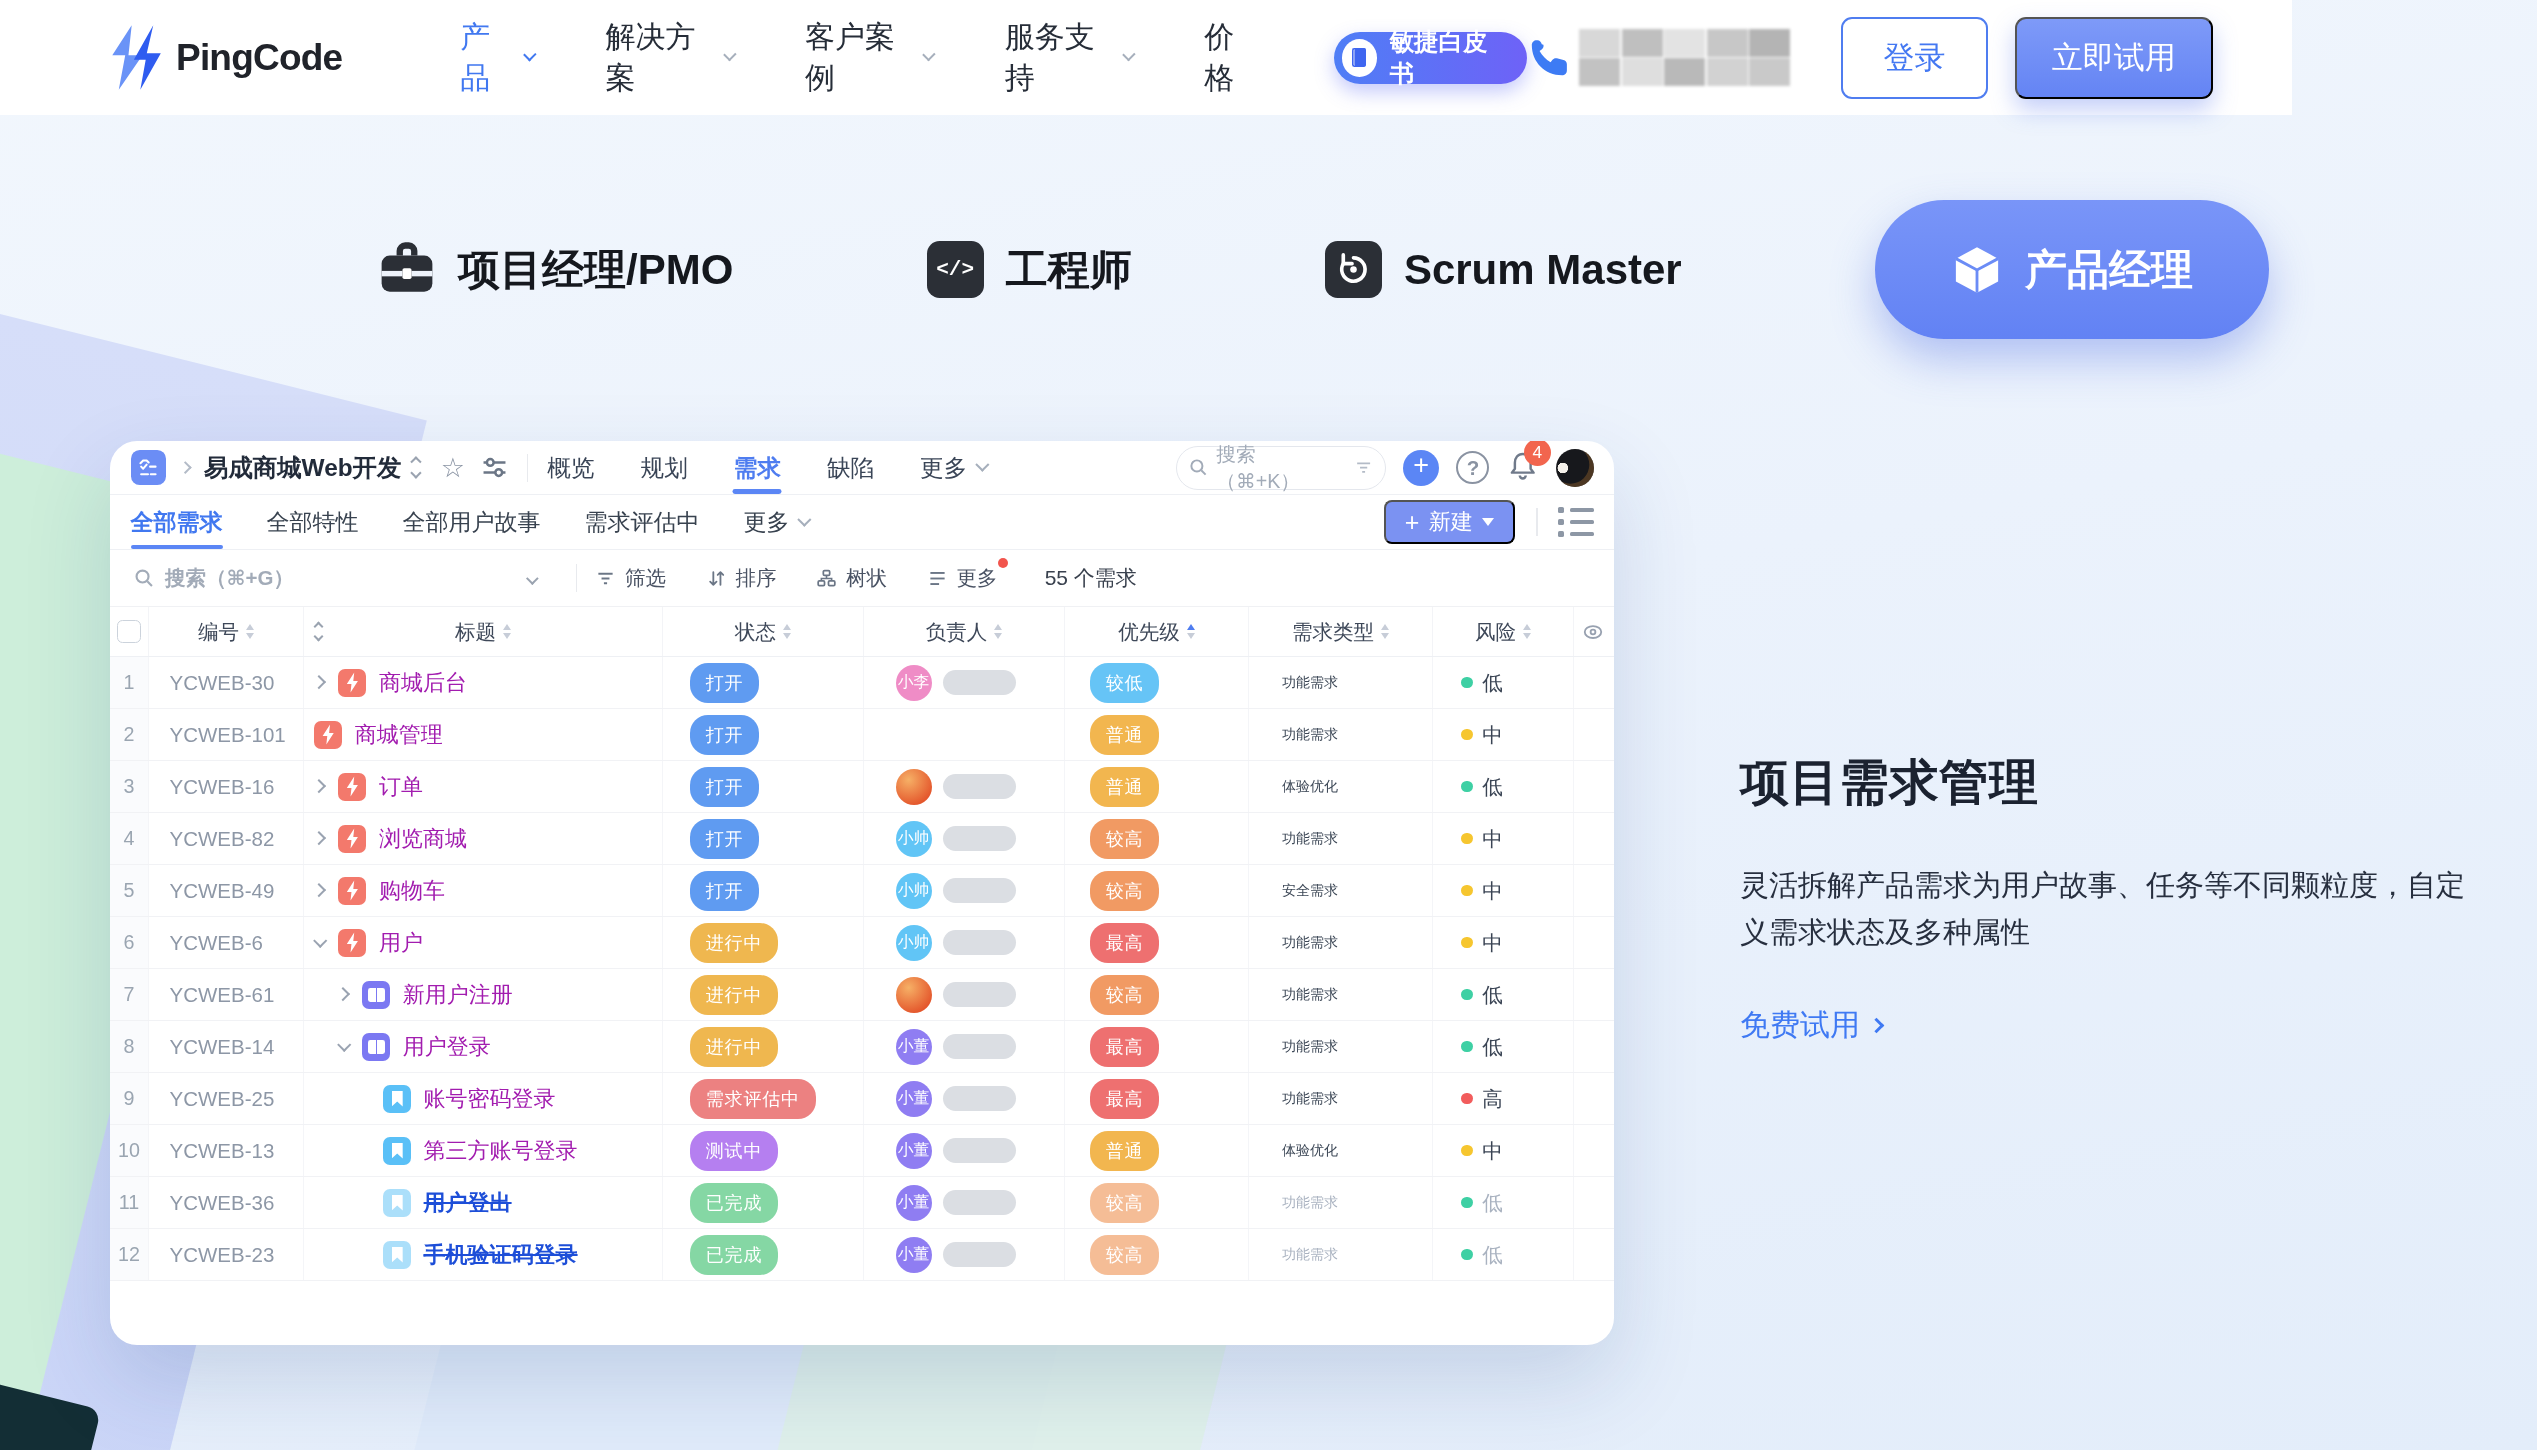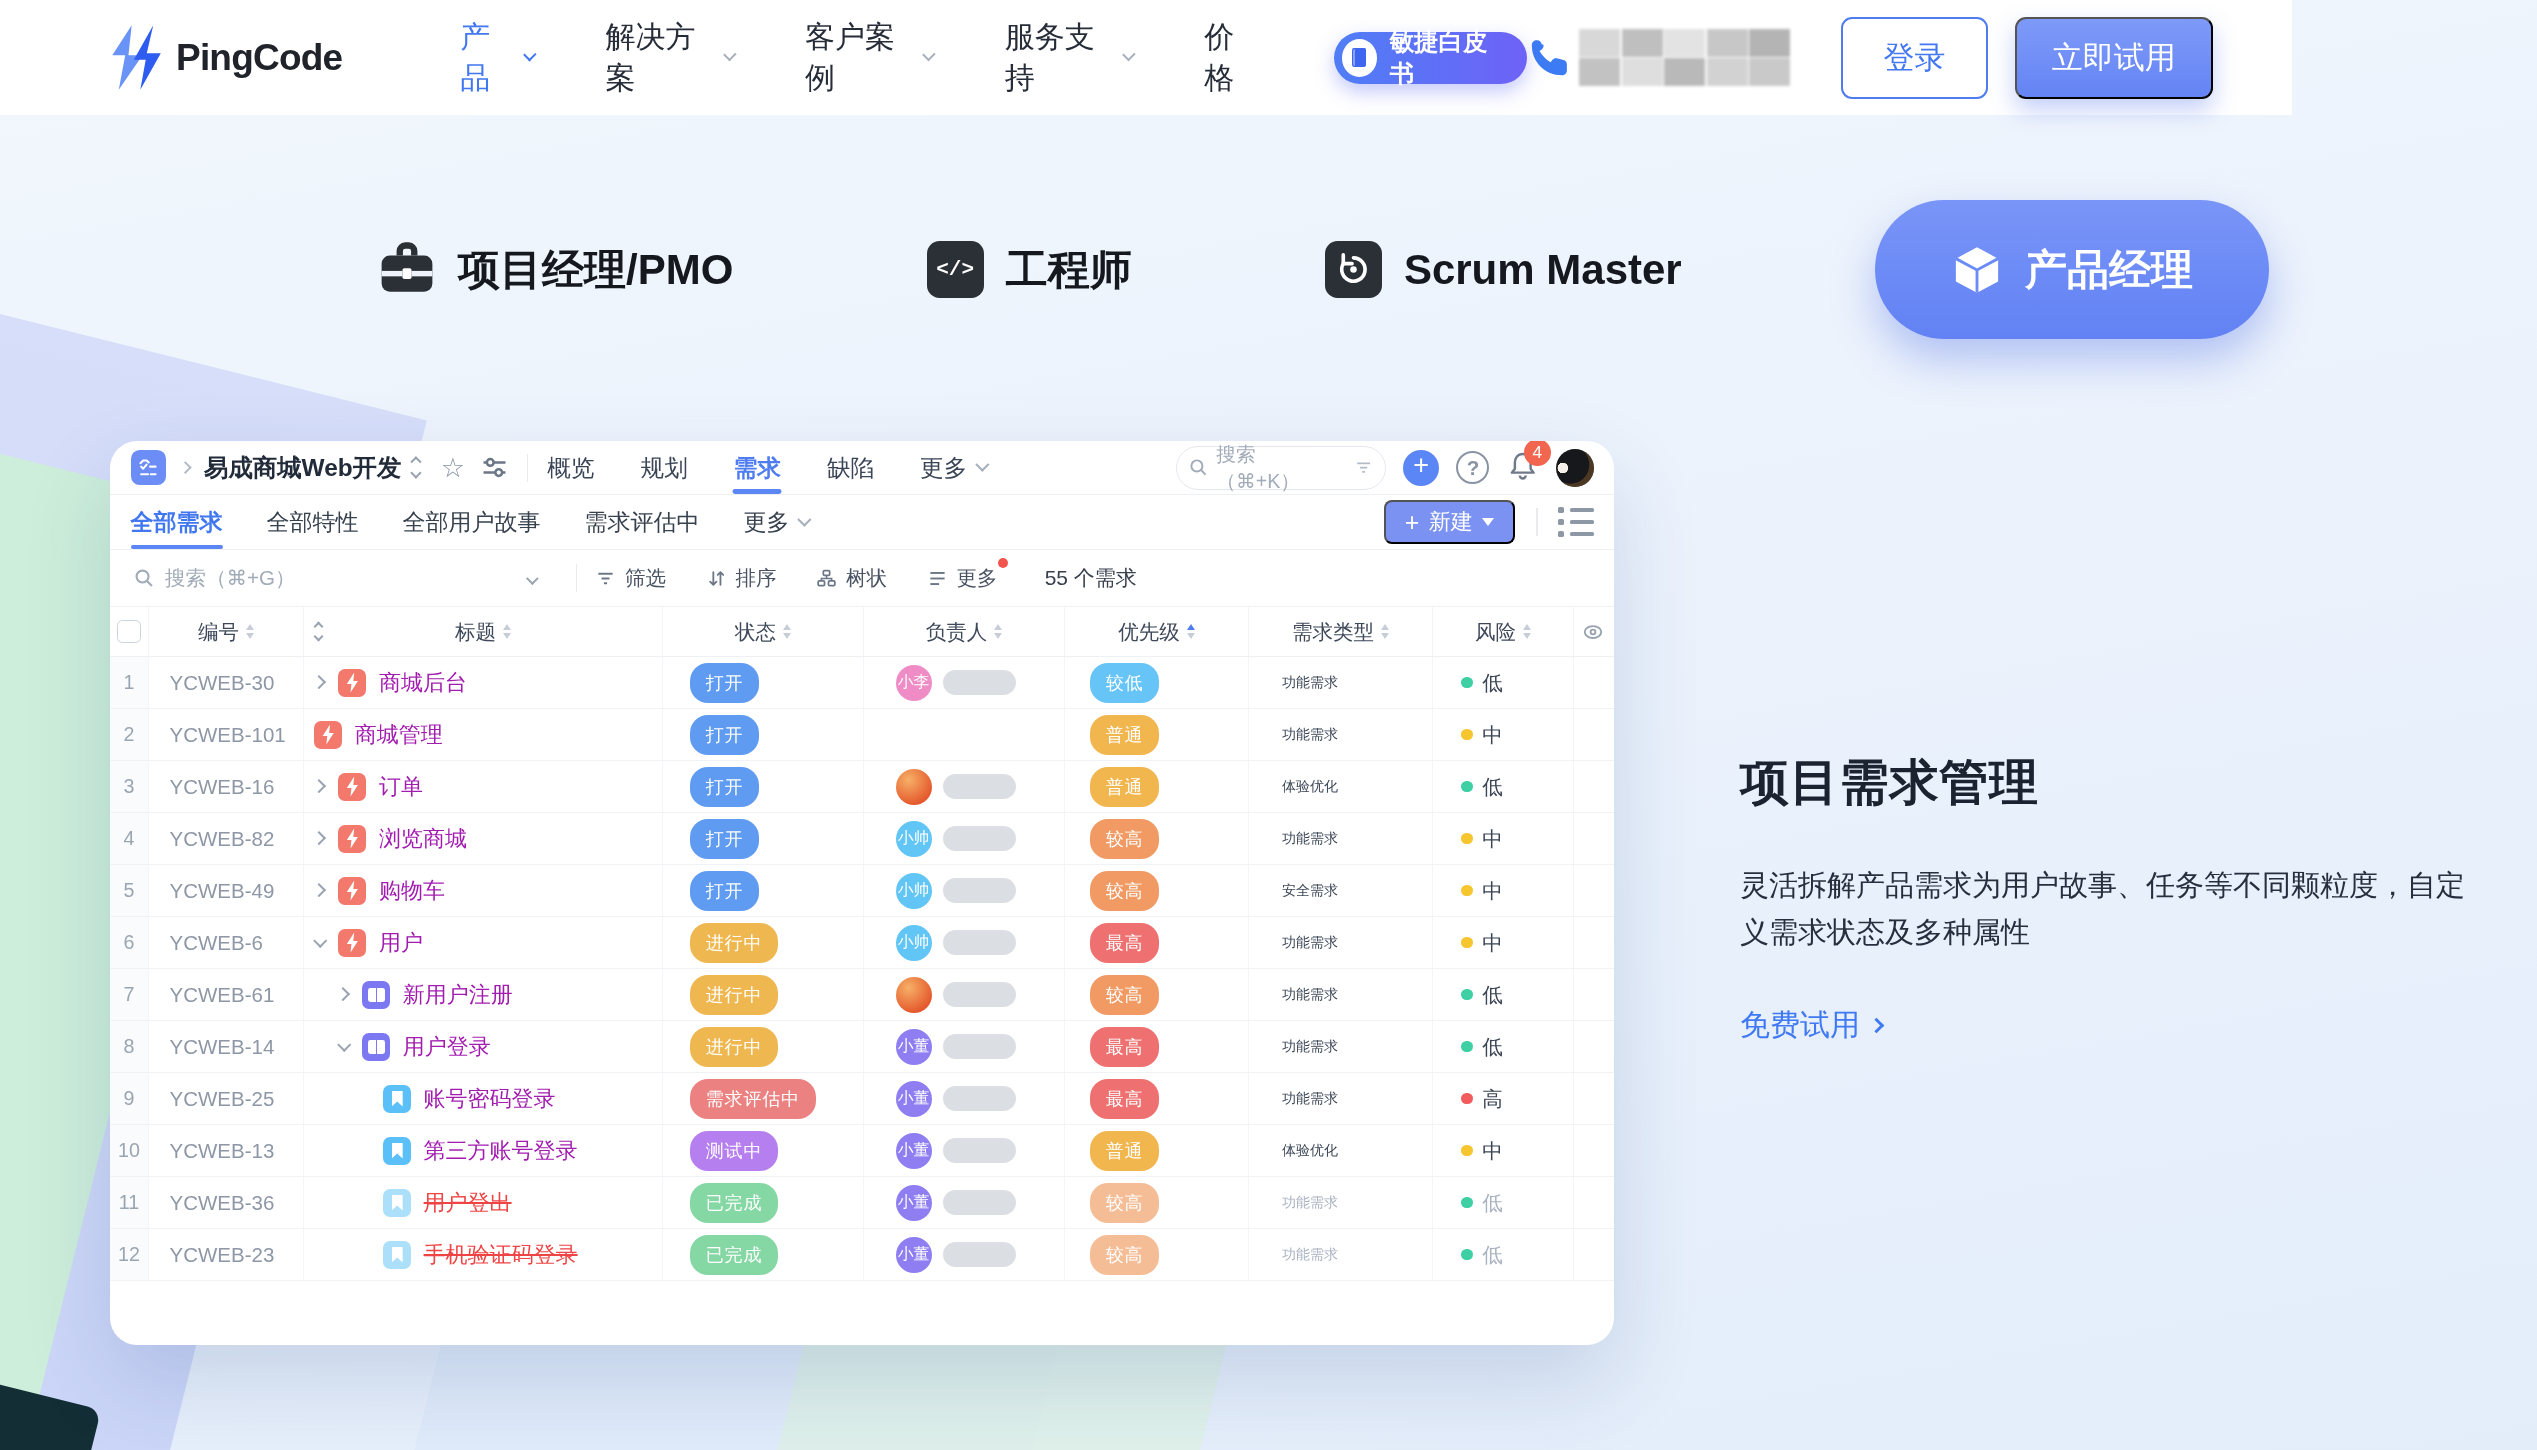--- a/index.html
+++ b/index.html
@@ -102,21 +102,21 @@
   .r2-right { margin-left:auto; display:flex; align-items:center; gap:19px; }
   .btn-new { height:44px; border-radius:7.9px; background:#7b92f2; color:#fff; font-size:22px;
         display:flex; align-items:center; gap:9.5px; padding:0 19px; cursor:pointer; }
   .btn-new .tri { width:0; height:0; border-left:6.3px solid transparent; border-right:6.3px solid transparent; border-top:8.7px solid #fff; }
   .view-ico { display:flex; flex-direction:column; gap:5.5px; cursor:pointer; }
   .view-ico i { display:flex; align-items:center; gap:5.5px; }
   .view-ico b { width:6.3px; height:6.3px; background:#8d97a5; border-radius:1.6px; }
   .view-ico s { width:23.6px; height:3.9px; background:#8d97a5; border-radius:1.6px; display:block; }
 
   .aw-filter { height:57px; border-bottom:1.6px solid #f0f1f4; display:flex; align-items:center; padding:0 23.6px; color:#6a7382; }
-  .f-search { display:flex; align-items:center; gap:11px; width:394px; color:#a2abb8; font-size:20.5px; }
+  .f-search { display:flex; align-items:center; gap:11px; width:394px; color:#a2abb8; font-size:20.5px;font-weight:bold; }
   .f-chev { width:8.7px; height:8.7px; border-right:2.4px solid #9aa3b0; border-bottom:2.4px solid #9aa3b0; transform:rotate(45deg); margin-right:20.5px; }
   .f-item { display:flex; align-items:center; gap:9.5px; font-size:20.5px; color:#4a5364; margin-right:41px; cursor:pointer; position:relative; }
   .reddot { position:absolute; top:-6.3px; right:-11px; width:10.2px; height:10.2px; border-radius:50%; background:#f2554d; }
   .f-count { font-size:21px; color:#39414e; margin-left:6.3px; }
 
   
   .tgrid { display:grid; grid-template-columns:39px 155px 359px 201px 201px 184px 184px 141px 38px; }
   .thead { height:50px; border-bottom:1.6px solid #eef0f4; }
   .thc { display:flex; align-items:center; justify-content:center; font-size:20.5px; color:#3e4859;
          border-right:0.8px solid #f3f4f7; position:relative; }
@@ -144,21 +144,21 @@
   .ricon.book  { background:#7b78f2; }
   .ricon.mark  { background:#5ac0f7; }
   .ricon.faded { opacity:.5; }
   .ricon.flash::after { content:""; position:absolute; inset:3.9px 6.3px; background:#fff;
       clip-path:polygon(62% 0,14% 58%,44% 58%,38% 100%,86% 42%,56% 42%); }
   .ricon.book::after { content:""; position:absolute; left:5.5px; top:7px; width:17.3px; height:14px; border-radius:2.4px;
       background:linear-gradient(90deg,#fff 45%,rgba(255,255,255,0) 45%,rgba(255,255,255,0) 55%,#fff 55%); }
   .ricon.mark::after { content:""; position:absolute; left:8.7px; top:6.3px; width:11px; height:15.8px; background:#fff;
       clip-path:polygon(0 0,100% 0,100% 100%,50% 68%,0 100%); }
   .rtitle { font-size:22px; color:#a21caf; font-weight:500; white-space:nowrap; }
-  .rtitle.done { color:#ef4444; text-decoration:line-through; font-weight:400; }
+  .rtitle.done { color:#1d4ed8; text-decoration:line-through; font-weight:700; }
   .pill { display:inline-flex; align-items:center; justify-content:center; height:40px; padding:0 15.8px;
           border-radius:18px; color:#fff; font-size:18px; letter-spacing:0.8px; white-space:nowrap; }
   .c-status { padding-left:27px; } .c-pri { padding-left:25px; }
   .c-who { padding-left:31.5px; }
   .av { width:36px; height:36px; border-radius:50%; color:#fff; font-size:15.8px; display:flex;
         align-items:center; justify-content:center; flex:none; }
   .av.photo { background:radial-gradient(circle at 35% 30%, #f6b066, #e4572c 75%); }
   .blurchip { width:73px; height:25px; border-radius:12.6px; background:#dbdee3; margin-left:11px; }
   .c-type { padding-left:33px; font-size:14px; color:#3c4756; }
   .c-type.done { color:#a9b2c0; }

